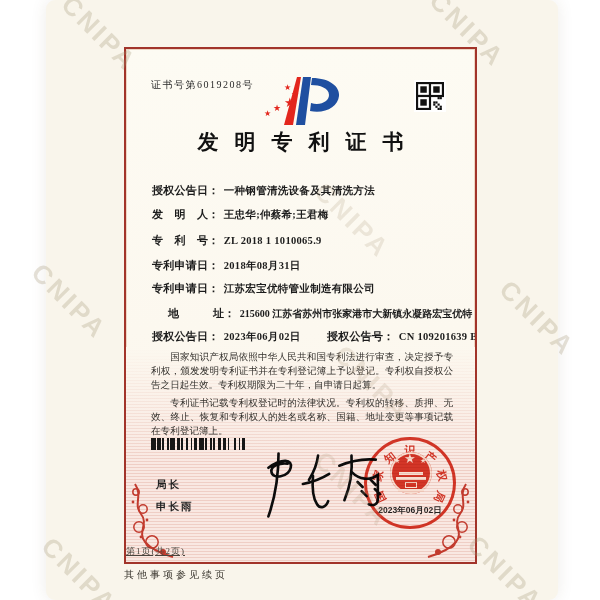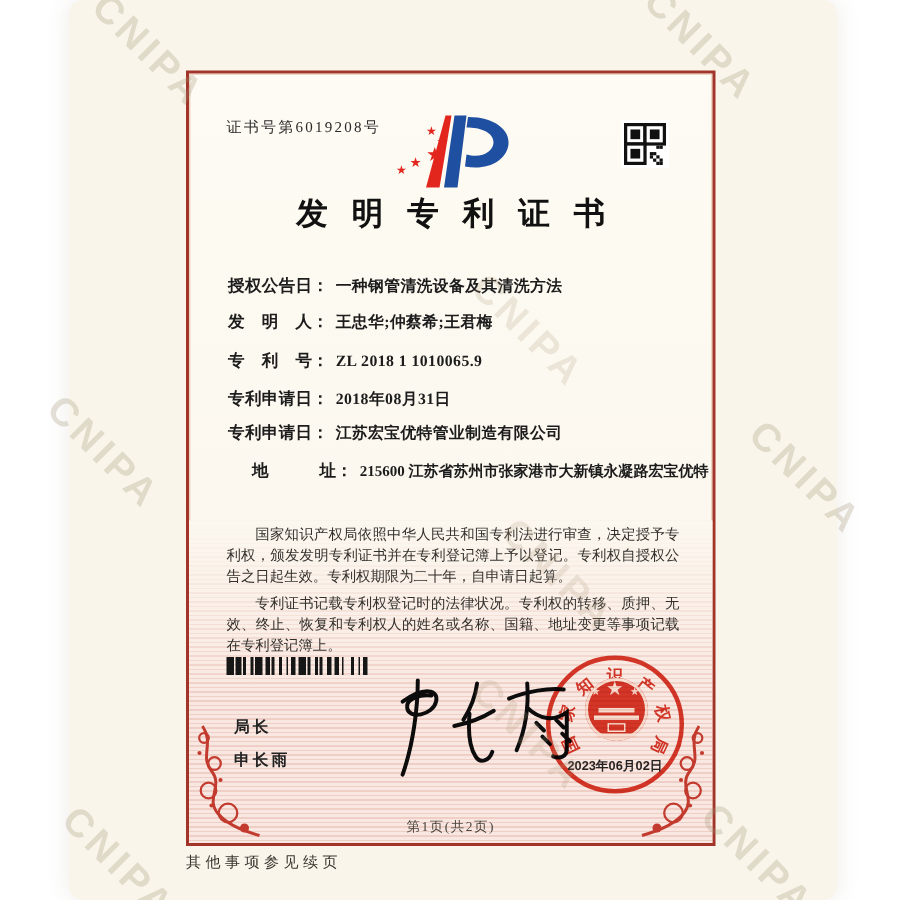--- a/index.html
+++ b/index.html
@@ -75,22 +75,22 @@
   .eb2{left:6px;top:25px;width:30px;height:2.5px;}
   .ebt{left:15px;top:30px;width:12px;height:6px;background:transparent !important;
        border:1.5px solid #fdf3ea;box-sizing:border-box;}
   .eb3{left:8px;top:37px;width:26px;height:2.5px;}
   .seal-date{position:absolute;left:0;right:0;top:65px;text-align:center;
        font-family:"Liberation Sans",sans-serif;font-weight:700;font-size:8.5px;color:#1a1a1a;}
   
   .orn{position:absolute;bottom:4px;width:46px;height:76px;}
   .orn.l{left:3px;} .orn.r{right:3px;transform:scaleX(-1);}
   
-  .pagenote{position:absolute;left:0;right:0;top:496px;text-align:center;font-size:9px;
-        letter-spacing:1px;color:#4a453e;}
+  .pagenote{position:absolute;left:0;right:0;top:496px;font-size:9px;
+        letter-spacing:1px;color:#4a453e;text-decoration:underline;}
   .footnote{position:absolute;left:124px;width:353px;top:568px;text-align:left;z-index:2;
         font-size:10px;letter-spacing:3px;color:#3a362f;}
   
   .qr{position:absolute;left:288px;top:31px;width:32px;height:32px;background:#ffffff;
       padding:2px;box-sizing:border-box;}
   .qr svg{display:block;width:100%;height:100%;}
 </style>
 </head>
 <body>
 
@@ -166,20 +166,28 @@
     <span class="val">2018年08月31日</span>
   </div>
   <div class="row r5">
     <span class="lbl">专利申请日</span><span class="colon"></span>
     <span class="val">江苏宏宝优特管业制造有限公司</span>
   </div>
   <div class="row r6">
     <span class="lbl">地址</span><span class="colon"></span>
     <span class="val">215600 江苏省苏州市张家港市大新镇永凝路宏宝优特</span>
   </div>
+  <div class="row r7">
+    <span class="lbl">授权公告日</span><span class="colon"></span>
+    <span class="val">2023年06月02日</span>
+    <span class="g2">
+      <span class="lbl">授权公告号</span><span class="colon"></span>
+      <span class="val">CN 109201639 B</span>
+    </span>
+  </div>
 
   <div class="paras">
     <p>国家知识产权局依照中华人民共和国专利法进行审查，决定授予专利权，颁发发明专利证书并在专利登记簿上予以登记。专利权自授权公告之日起生效。专利权期限为二十年，自申请日起算。</p>
     <p>专利证书记载专利权登记时的法律状况。专利权的转移、质押、无效、终止、恢复和专利权人的姓名或名称、国籍、地址变更等事项记载在专利登记簿上。</p>
   </div>
 
   <div class="barcode" id="barcode">
       <div class="b" style="width: 4.8px;"></div>
       <div class="g" style="width: 1.6px;"></div>
       <div class="b" style="width: 3.2px;"></div>

